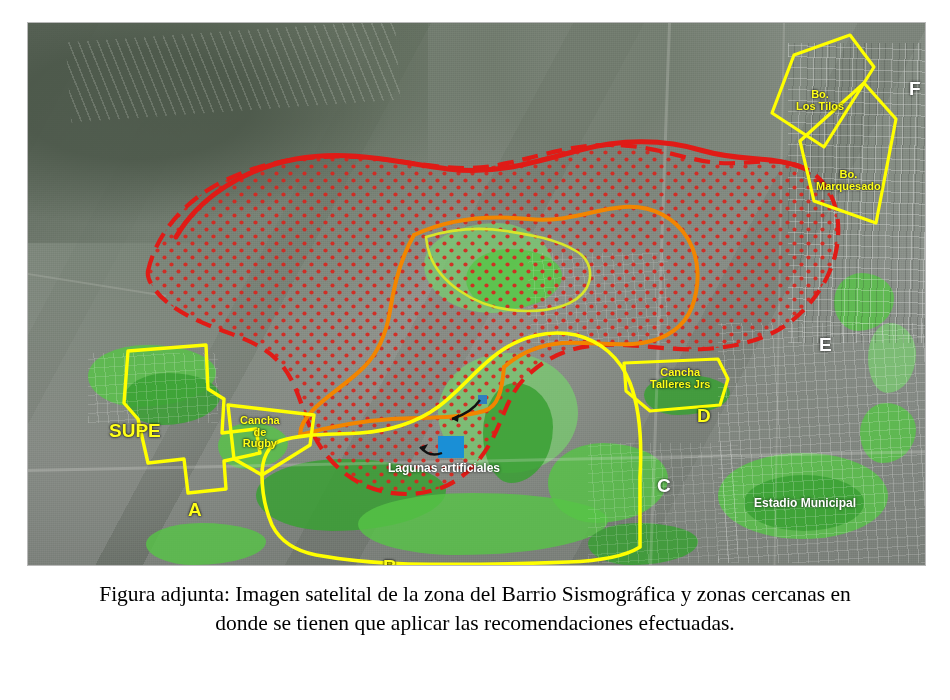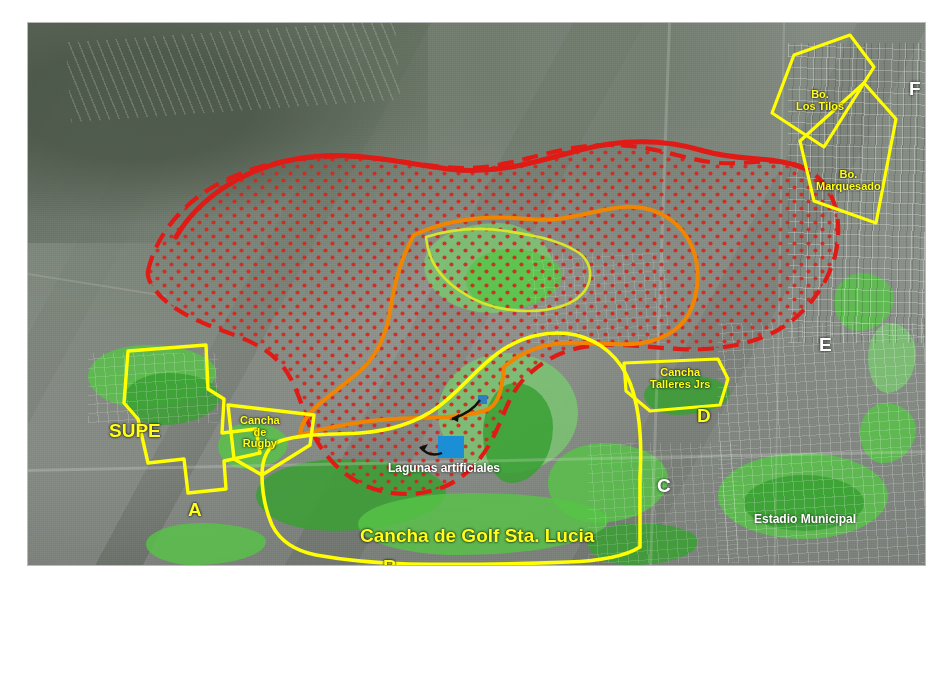--- a/index.html
+++ b/index.html
@@ -280,21 +280,22 @@
     <div class="maplabel small" style="left:212px;top:392px;text-align:center;">Cancha
 de
 Rugby</div>
     <div class="maplabel mid white" style="left:360px;top:394px;margin-top:45px;">Lagunas artificiales</div>
     <div class="maplabel small" style="left:622px;top:344px;text-align:center;">Cancha
 Talleres Jrs</div>
     <div class="maplabel small" style="left:768px;top:66px;text-align:center;">Bo.
 Los Tilos</div>
     <div class="maplabel small" style="left:788px;top:146px;text-align:center;">Bo.
 Marquesado</div>
-    <div class="maplabel letter" style="left:332px;top:503px;">Cancha de Golf Sta. Lucia</div>
-    <div class="maplabel mid white" style="left:726px;top:490px;">Estadio Municipal</div>
+    <div class="maplabel mid white" style="left:726px;top:474px;">Estadio Municipal</div>
 
   </div>
 
   <div id="caption">
+    <span class="line">Figura adjunta: Imagen satelital de la zona del Barrio Sismográfica y zonas cercanas en</span>
+    <span class="line">donde se tienen que aplicar las recomendaciones efectuadas.</span>
   </div>
 
 </div>
 
 </body></html>

